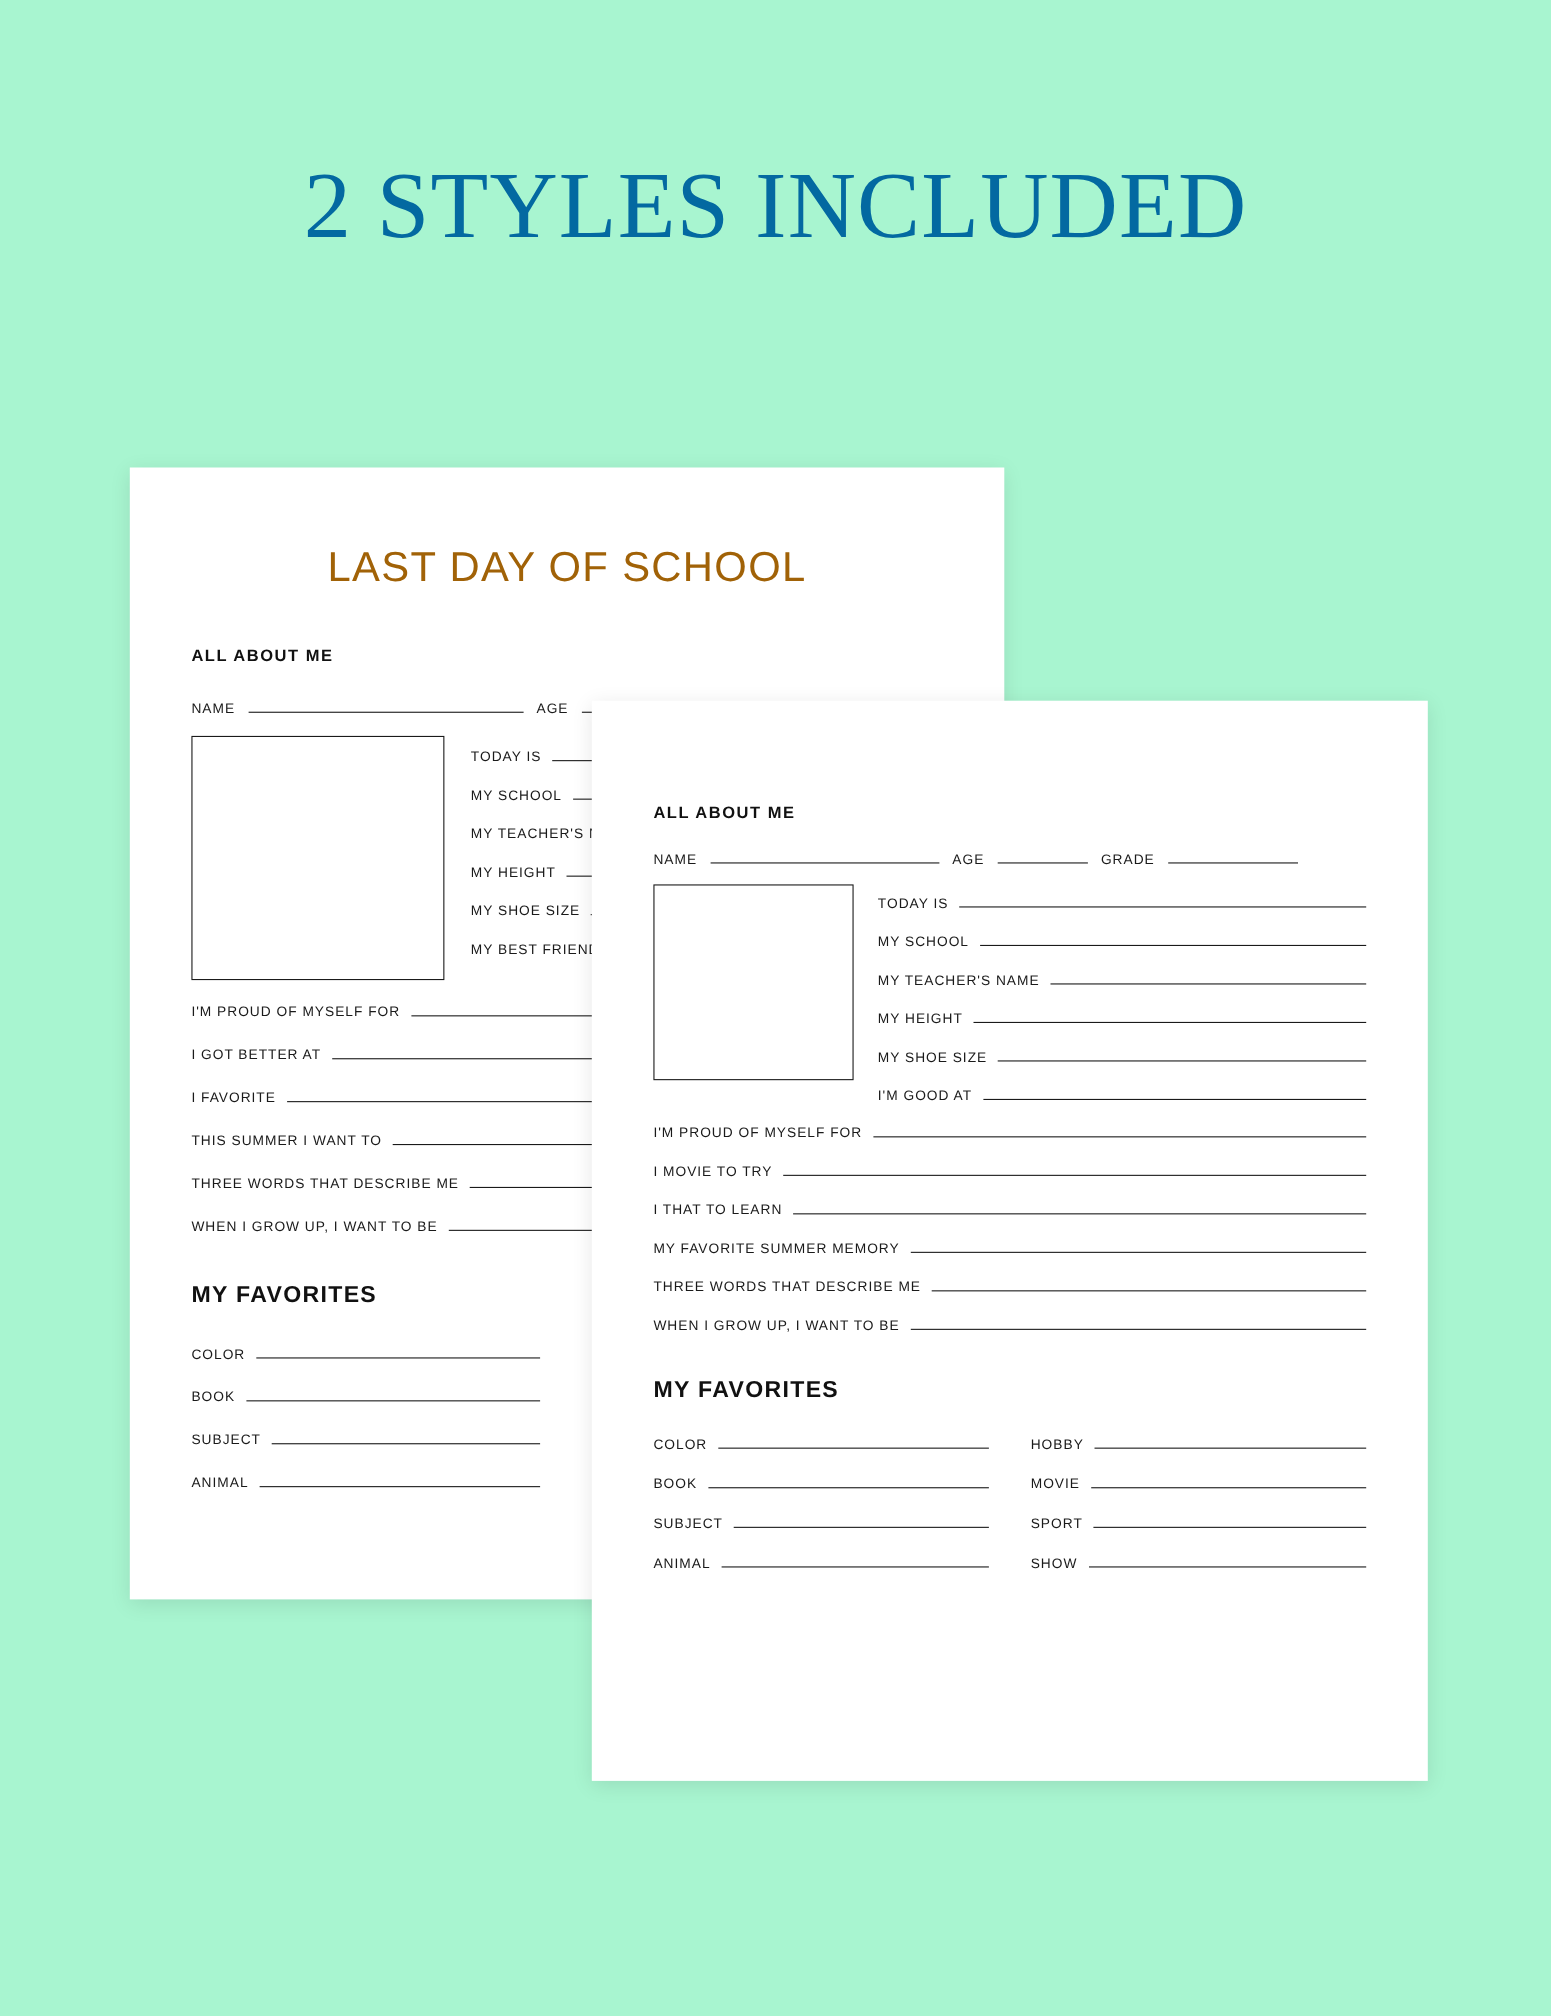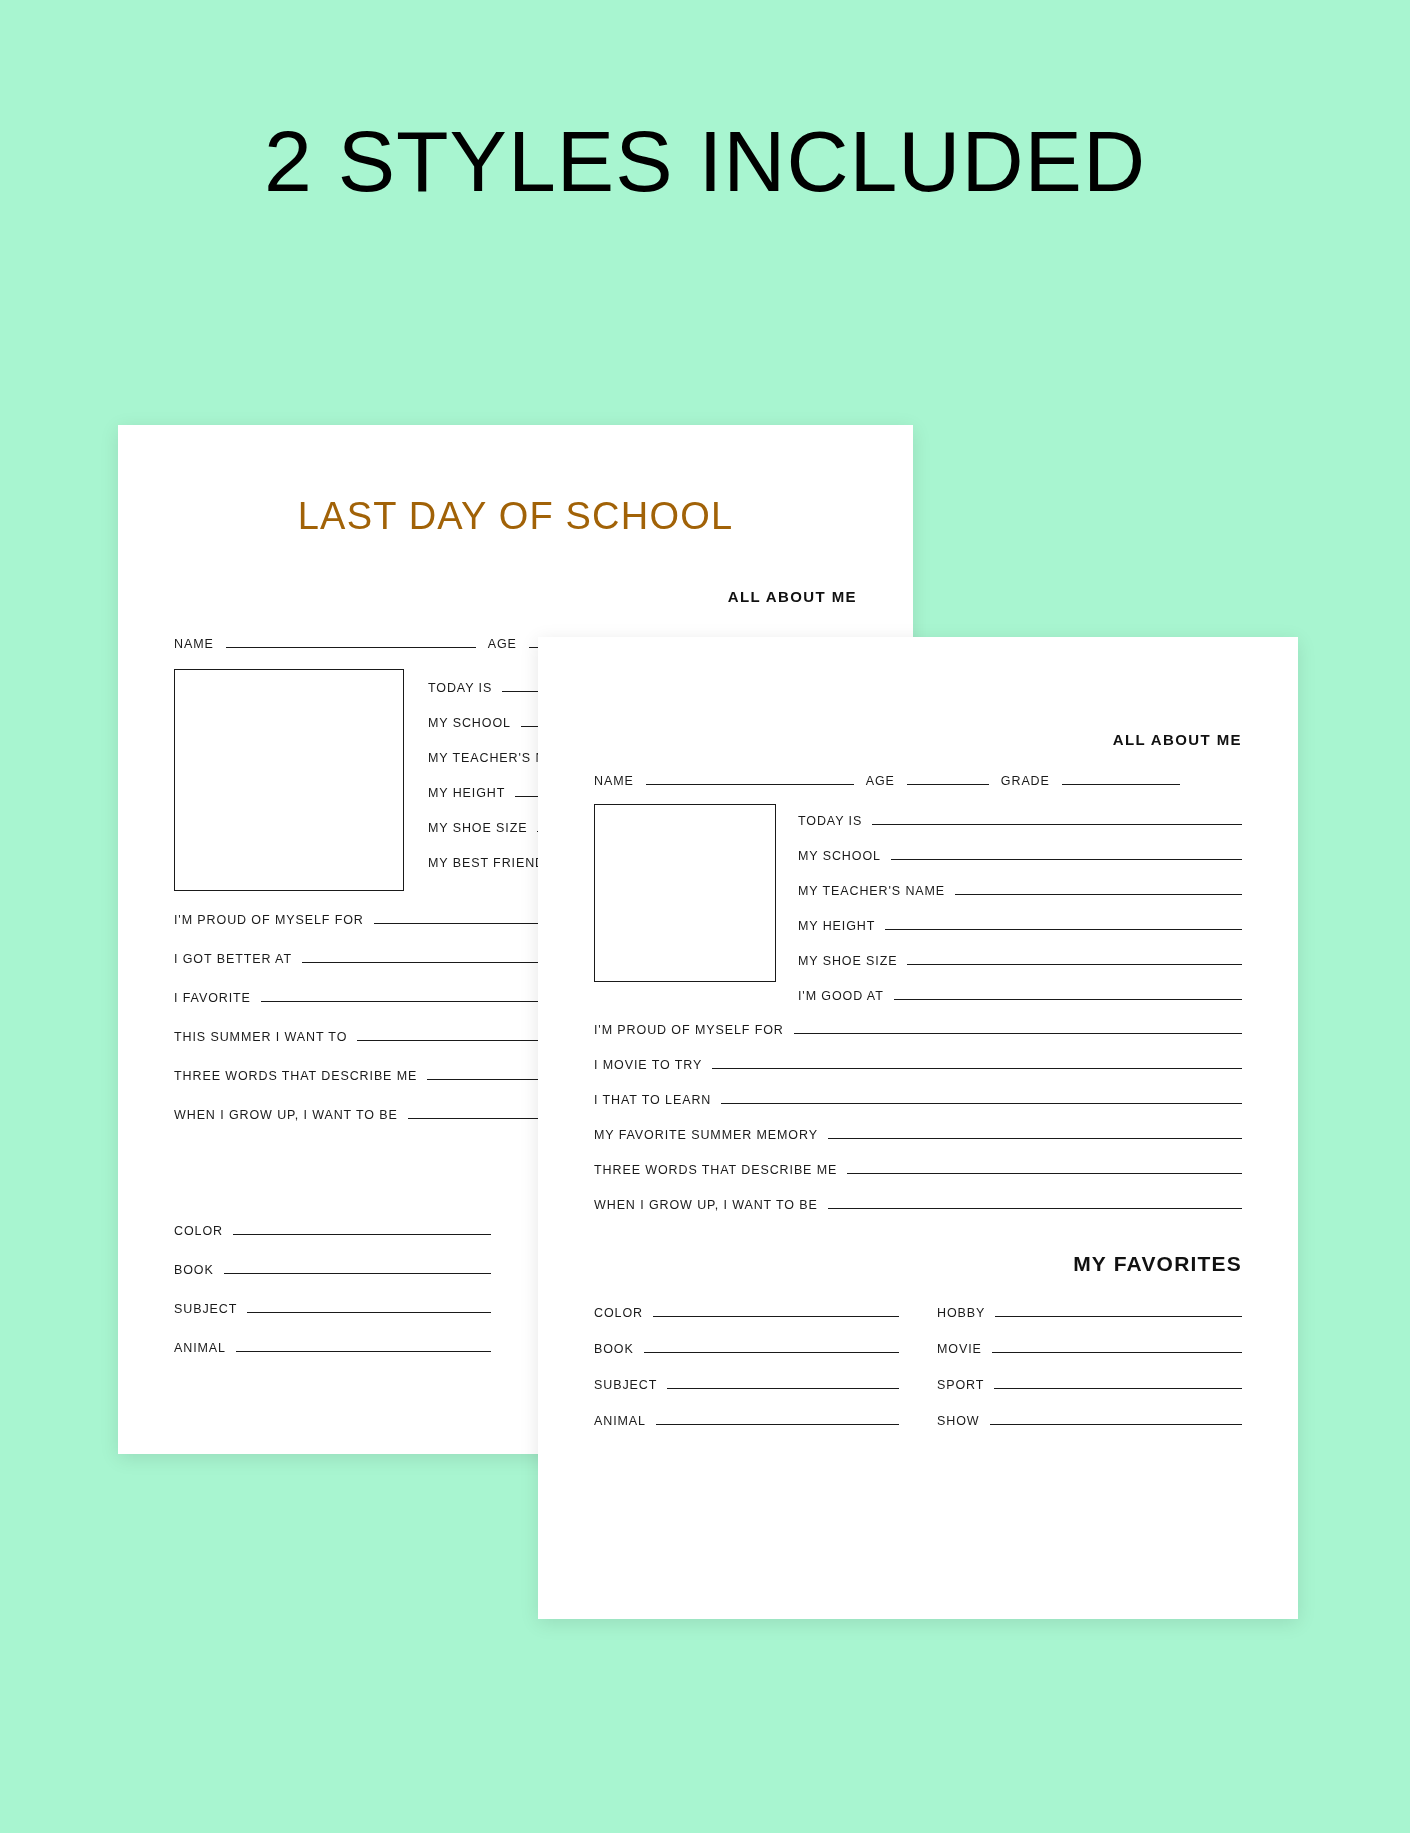--- a/index.html
+++ b/index.html
@@ -15,29 +15,29 @@
   .stage {
     position: relative;
     width: 1410px;
     height: 1833px;
     background: #a8f5d0;
   }
 
   
   .headline {
     position: absolute;
-    top: 112px;
+    top: 136px;
     left: 0;
     width: 1410px;
     text-align: center;
     font-size: 86px;
     font-weight: 400;
     letter-spacing: 1px;
-    color: #000000;
-    font-family: Liberation Sans, sans-serif;
+    color: #0369a1;
+    font-family: Liberation Serif, serif;
     white-space: nowrap;
   }
 
   
   .sheet {
     position: absolute;
     background: #ffffff;
     box-shadow: 0 4px 18px rgba(0,0,0,0.10);
   }
   .sheet-back {
@@ -58,21 +58,21 @@
 
   
   .sheet-title {
     text-align: center;
     font-size: 38px;
     font-weight: 400;
     letter-spacing: 1.2px;
     color: #a16207;
   }
   .section-title {
-    text-align: right;
+    text-align: left;
     font-size: 15px;
     font-weight: 700;
     letter-spacing: 1.4px;
     color: #111;
   }
   .section-title.big {
     font-size: 21px;
     letter-spacing: 1.2px;
   }
   .lbl {

